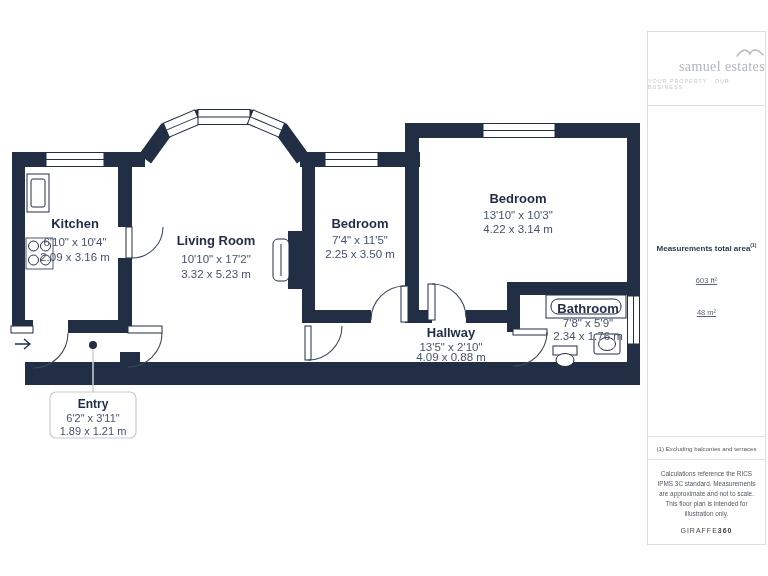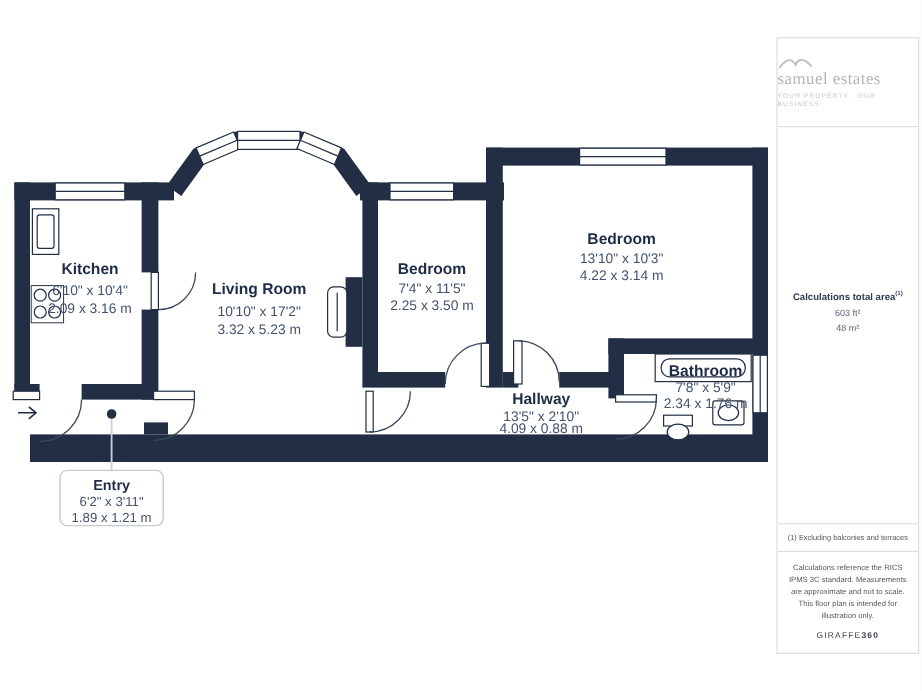--- a/index.html
+++ b/index.html
@@ -14,28 +14,28 @@
   .arc{fill:none;stroke:#3d4960;stroke-width:1.1;}
   .fix{fill:#ffffff;stroke:#212e44;stroke-width:1;}
   .roomname{font-size:13px;font-weight:bold;fill:#1f2c47;text-anchor:middle;}
   .dims{font-size:11.5px;fill:#44526e;text-anchor:middle;}
   .callname{font-size:12px;font-weight:bold;fill:#1f2c47;text-anchor:middle;}
   .calldims{font-size:11px;fill:#44526e;text-anchor:middle;}
 
   .sidebar{position:absolute;left:647px;top:31px;width:119px;height:514px;background:#fff;
            border:1px solid #dedede;box-sizing:border-box;display:flex;flex-direction:column;}
   .logo-section{height:74px;border-bottom:1px solid #dedede;display:flex;flex-direction:column;
-                align-items:flex-start;justify-content:center;box-sizing:border-box;}
+                align-items:flex-end;justify-content:center;box-sizing:border-box;}
   .brand-name{font-family:"Liberation Serif",serif;font-size:14px;color:#aeb5bd;letter-spacing:.4px;margin-top:1px;}
   .brand-tagline{font-size:5.5px;color:#c2c7cd;letter-spacing:.9px;margin-top:3px;}
   .area-section{flex:1;position:relative;}
   .area-block{position:absolute;top:136px;left:0;right:0;text-align:center;}
   .area-title{font-size:8px;font-weight:bold;color:#2e3b52;}
   .area-title sup{font-size:5px;}
-  .area-val{font-size:7.5px;color:#5a6375;margin-top:4px;}
+  .area-val{font-size:7.5px;color:#5a6375;margin-top:23px;text-decoration:underline;}
   .footnote-section{border-top:1px solid #dedede;padding:8px 4px 7px;text-align:center;}
   .footnote-text{font-size:6.2px;color:#53585f;}
   .disclaimer-section{border-top:1px solid #dedede;padding:9px 8px 10px;text-align:center;}
   .disclaimer-text{font-size:6.4px;line-height:1.55;color:#53585f;}
   .giraffe{margin-top:8px;font-size:7px;letter-spacing:1px;color:#3a3f46;}
   .giraffe b{font-weight:bold;}
 </style>
 </head>
 <body>
 
@@ -204,21 +204,21 @@
     <div class="logo-section">
       <svg width="30" height="11" viewBox="0 0 30 11">
         <path d="M2 9 C8 1,12 2,15 7 C17 2,22 1,28 8" fill="none" stroke="#b9bfc6" stroke-width="1.6" stroke-linecap="round"></path>
       </svg>
       <div class="brand-name">samuel estates</div>
       <div class="brand-tagline">YOUR PROPERTY · OUR BUSINESS</div>
     </div>
 
     <div class="area-section">
       <div class="area-block">
-        <div class="area-title"><span>Calculations total area</span><sup>(1)</sup></div>
+        <div class="area-title"><span>Measurements total area</span><sup>(1)</sup></div>
         <div class="area-val">603 ft²</div>
         <div class="area-val">48 m²</div>
       </div>
     </div>
 
     <div class="footnote-section">
       <div class="footnote-text">(1) Excluding balconies and terraces</div>
     </div>
 
     <div class="disclaimer-section">

